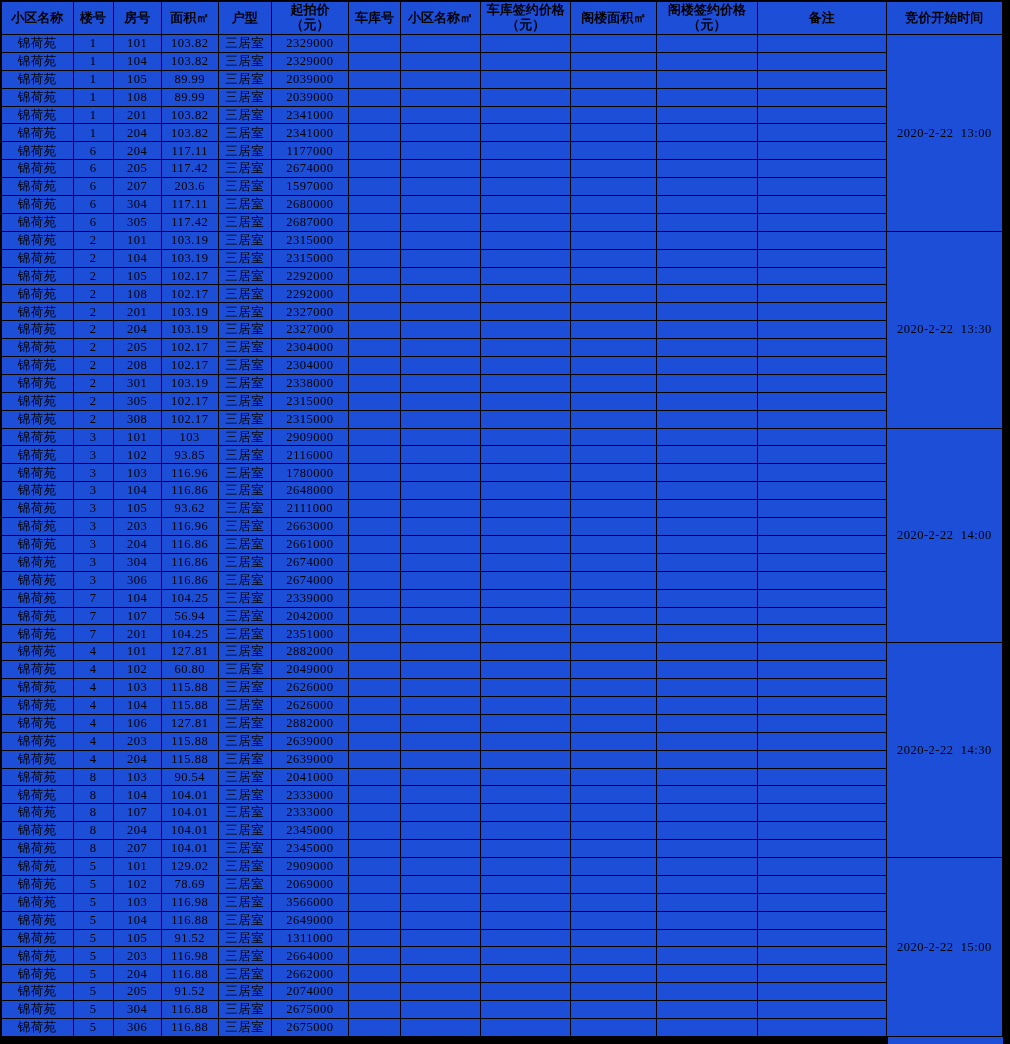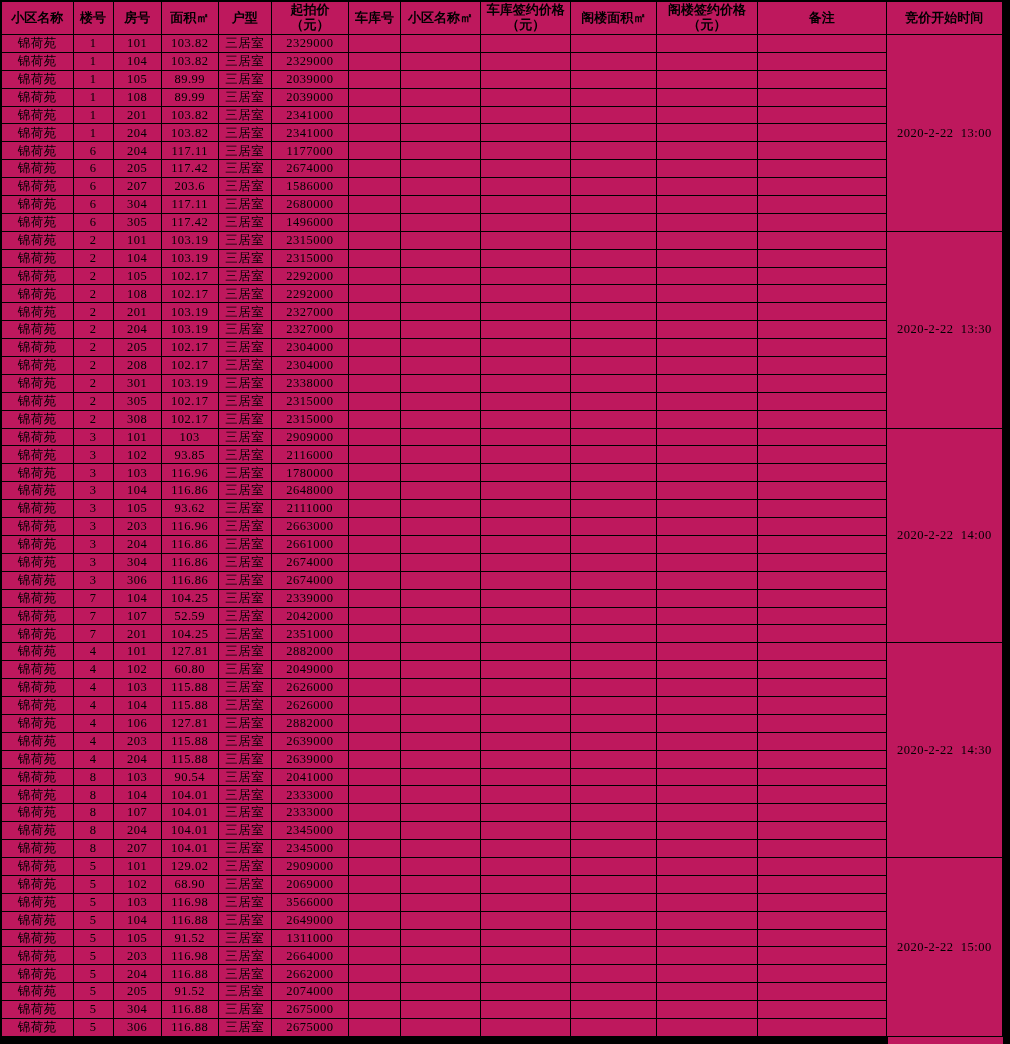--- a/index.html
+++ b/index.html
@@ -1,17 +1,17 @@
 <!DOCTYPE html>
 <html><head>
 <meta charset="utf-8">
 <style>
   html,body { margin:0; padding:0; background:#888; }
   .page {
-    position:relative; width:1010px; height:1044px; background:#be185d;
+    position:relative; width:1010px; height:1044px; background:#1d4ed8;
     overflow:hidden; font-family:"Liberation Serif","DejaVu Serif",serif;
   }
   table.sheet {
     border-collapse:collapse; table-layout:fixed; width:1003px;
     border-top:2px solid #000; border-left:2px solid #000;
   }
   table.sheet th, table.sheet td {
     border:1px solid #000; padding:0; margin:0; text-align:center;
     vertical-align:middle; overflow:hidden; color:#000;
   }
@@ -186,21 +186,21 @@
           <td></td>
           <td></td>
           <td></td>
         </tr>
         <tr>
           <td>锦荷苑</td>
           <td>6</td>
           <td>207</td>
           <td>203.6</td>
           <td>三居室</td>
-          <td>1586000</td>
+          <td>1597000</td>
           <td></td>
           <td></td>
           <td></td>
           <td></td>
           <td></td>
           <td></td>
         </tr>
         <tr>
           <td>锦荷苑</td>
           <td>6</td>
@@ -214,21 +214,21 @@
           <td></td>
           <td></td>
           <td></td>
         </tr>
         <tr>
           <td>锦荷苑</td>
           <td>6</td>
           <td>305</td>
           <td>117.42</td>
           <td>三居室</td>
-          <td>1496000</td>
+          <td>2687000</td>
           <td></td>
           <td></td>
           <td></td>
           <td></td>
           <td></td>
           <td></td>
         </tr>
         <tr>
           <td>锦荷苑</td>
           <td>2</td>
@@ -522,21 +522,21 @@
           <td></td>
           <td></td>
           <td></td>
           <td></td>
           <td></td>
         </tr>
         <tr>
           <td>锦荷苑</td>
           <td>7</td>
           <td>107</td>
-          <td>52.59</td>
+          <td>56.94</td>
           <td>三居室</td>
           <td>2042000</td>
           <td></td>
           <td></td>
           <td></td>
           <td></td>
           <td></td>
           <td></td>
         </tr>
         <tr>
@@ -734,21 +734,21 @@
           <td></td>
           <td></td>
           <td></td>
           <td></td>
           <td class="time-cell" rowspan="10">2020-2-22  15:00</td>
         </tr>
         <tr>
           <td>锦荷苑</td>
           <td>5</td>
           <td>102</td>
-          <td>68.90</td>
+          <td>78.69</td>
           <td>三居室</td>
           <td>2069000</td>
           <td></td>
           <td></td>
           <td></td>
           <td></td>
           <td></td>
           <td></td>
         </tr>
         <tr>

